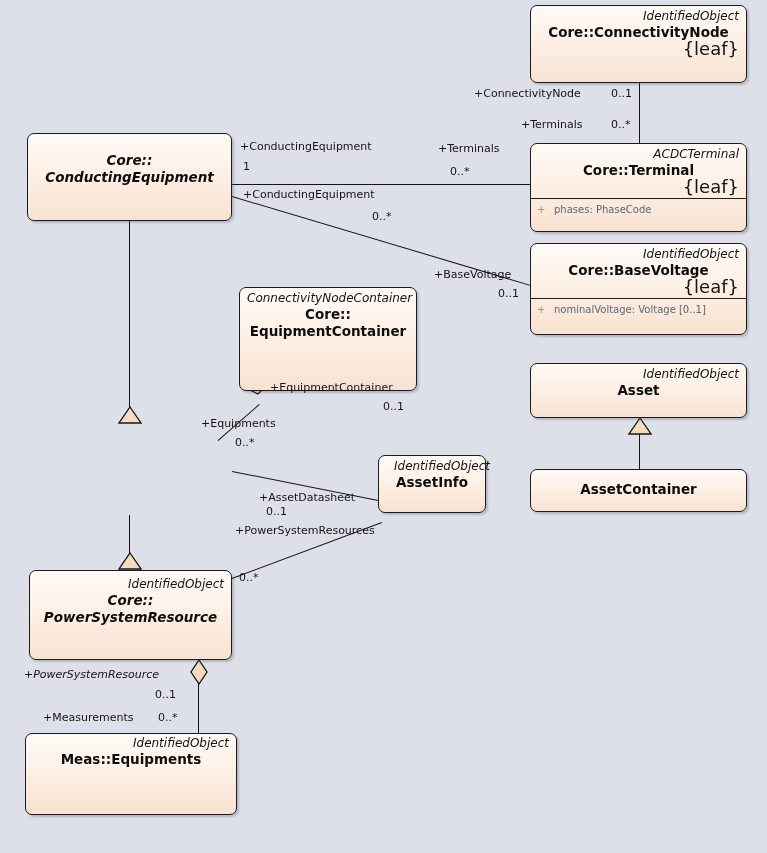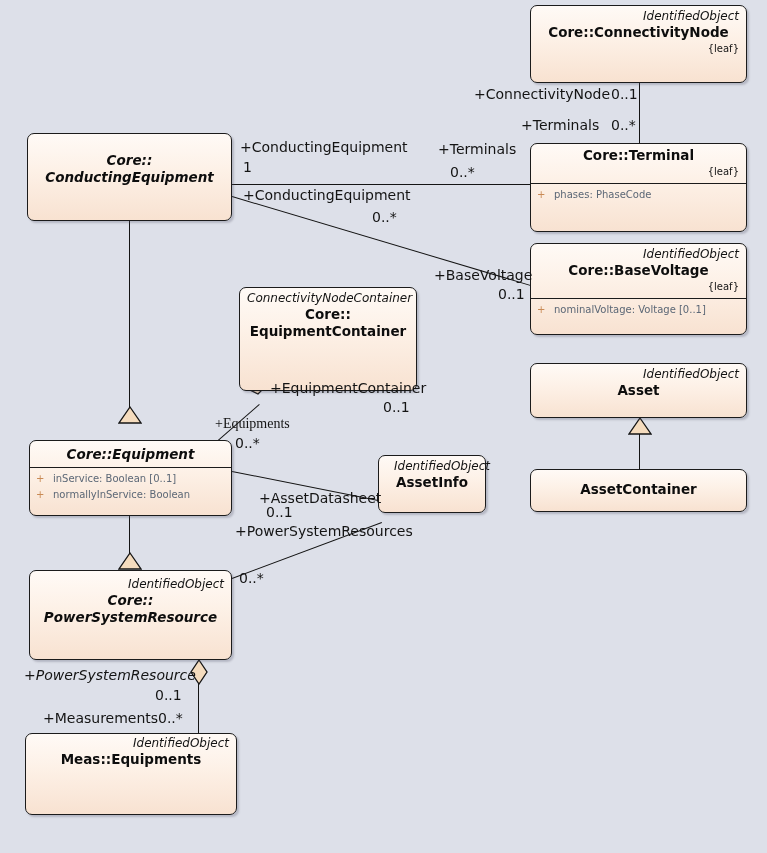--- a/index.html
+++ b/index.html
@@ -43,21 +43,21 @@
   .cname {
     font-weight: bold;
     font-size: 13.5px;
     color: #0d0d0d;
     text-align: center;
     line-height: 17px;
     white-space: pre-line;
   }
   .cname.abstract { font-style: italic; }
   .leaf {
-    font-size: 10px;
+    font-size: 18px;
     color: #141414;
     text-align: right;
     line-height: 15px;
   }
   .uml-attrs {
     border-top: 1.1px solid #1b1b1b;
     padding: 3px 6px 4px 6px;
   }
   .attr {
     font-size: 10px;
@@ -81,21 +81,21 @@
   .diag {
     position: absolute;
     height: 1.3px;
     background: #141414;
     transform-origin: 0 50%;
   }
 
   
   .lbl {
     position: absolute;
-    font-size: 14px;
+    font-size: 11px;
     color: #141414;
     white-space: nowrap;
     line-height: 14px;
   }
   .gen-tri-outline {
     position: absolute;
   }
 </style>
 </head>
 <body>
@@ -152,20 +152,21 @@
 
   <div class="uml-class" style="left:27px; top:133px; width:205px; height:88px;">
     <div class="uml-head" style="padding-top:18px;">
       <div class="cname abstract">Core::
 ConductingEquipment</div>
     </div>
   </div>
 
   <div class="uml-class" style="left:530px; top:143px; width:217px; height:89px;">
     <div class="uml-head">
+      <div class="stereo right">ACDCTerminal</div>
       <div class="cname">Core::Terminal</div>
       <div class="leaf">{leaf}</div>
     </div>
     <div class="uml-attrs">
       <div class="attr">
         <span class="vis">+</span><span>phases: PhaseCode</span>
       </div>
     </div>
   </div>
 
@@ -203,33 +204,20 @@
       <div class="cname">AssetInfo</div>
     </div>
   </div>
 
   <div class="uml-class" style="left:530px; top:469px; width:217px; height:43px;">
     <div class="uml-head" style="padding-top:11px;">
       <div class="cname">AssetContainer</div>
     </div>
   </div>
 
-  <div class="uml-class" style="left:29px; top:440px; width:203px; height:76px;">
-    <div class="uml-head" style="padding-top:5px; padding-bottom:4px;">
-      <div class="cname abstract">Core::Equipment</div>
-    </div>
-    <div class="uml-attrs">
-      <div class="attr">
-        <span class="vis">+</span><span>inService: Boolean [0..1]</span>
-      </div>
-      <div class="attr">
-        <span class="vis">+</span><span>normallyInService: Boolean</span>
-      </div>
-    </div>
-  </div>
 
   <div class="uml-class" style="left:29px; top:570px; width:203px; height:90px;">
     <div class="uml-head" style="padding-top:6px;">
       <div class="stereo right">IdentifiedObject</div>
       <div class="cname abstract">Core::
 PowerSystemResource</div>
     </div>
   </div>
 
   <div class="uml-class" style="left:25px; top:733px; width:212px; height:82px;">
@@ -253,21 +241,21 @@
 
   <div class="lbl" style="left:243px; top:188px;">+ConductingEquipment</div>
   <div class="lbl" style="left:372px; top:210px;">0..*</div>
 
   <div class="lbl" style="left:434px; top:268px;">+BaseVoltage</div>
   <div class="lbl" style="left:498px; top:287px;">0..1</div>
 
   <div class="lbl" style="left:270px; top:381px;">+EquipmentContainer</div>
   <div class="lbl" style="left:383px; top:400px;">0..1</div>
 
-  <div class="lbl" style="left:215px; top:417px;font-family:Liberation Serif, serif;">+Equipments</div>
+  <div class="lbl" style="left:201px; top:417px;">+Equipments</div>
   <div class="lbl" style="left:235px; top:436px;">0..*</div>
 
   <div class="lbl" style="left:259px; top:491px;">+AssetDatasheet</div>
   <div class="lbl" style="left:266px; top:505px;">0..1</div>
 
   <div class="lbl" style="left:235px; top:524px;">+PowerSystemResources</div>
   <div class="lbl" style="left:239px; top:571px;">0..*</div>
 
   <div class="lbl" style="left:24px; top:668px;font-style:italic;">+PowerSystemResource</div>
   <div class="lbl" style="left:155px; top:688px;">0..1</div>

